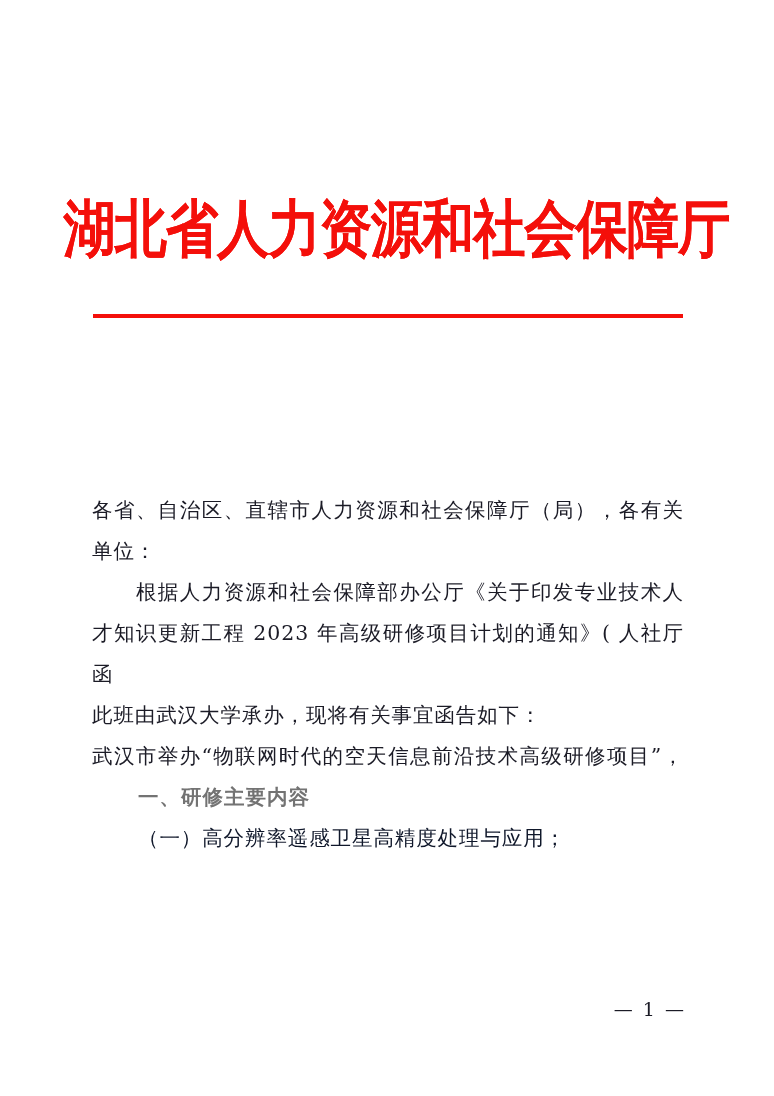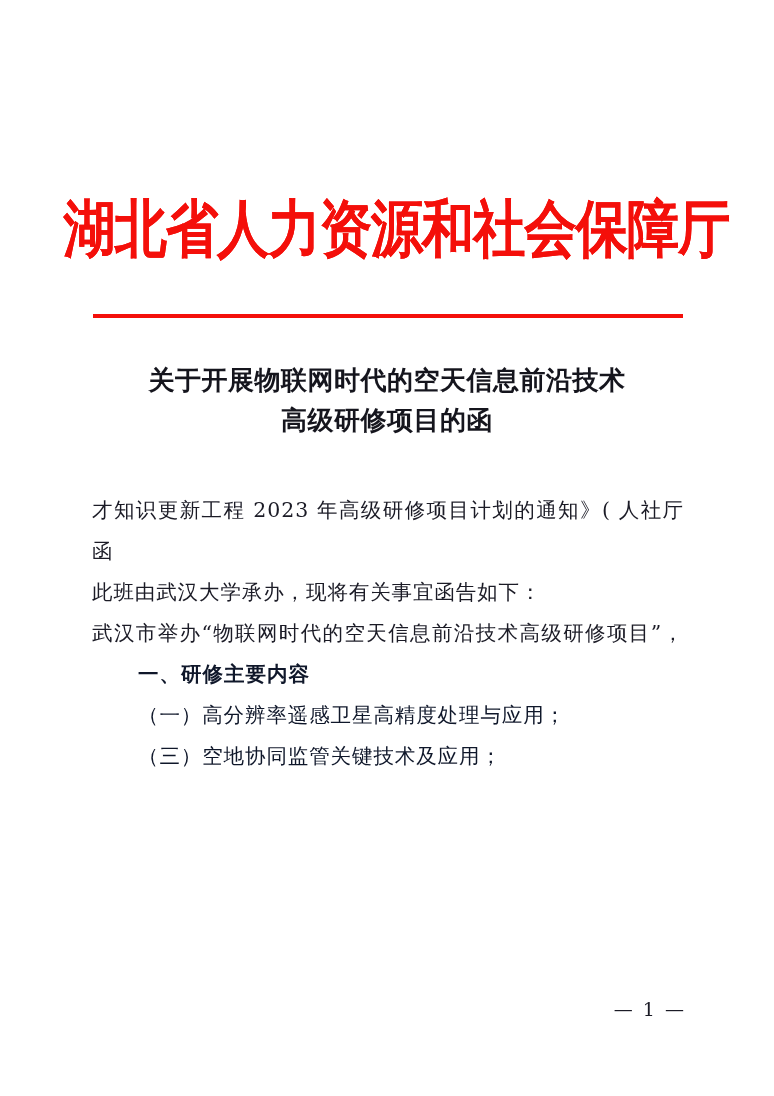--- a/index.html
+++ b/index.html
@@ -101,21 +101,21 @@
 
   .para-salutation { margin-bottom: 0; }
   .para-main { margin-top: 0; }
 
   .section-heading {
     font-family: "DejaVu Sans", "Liberation Sans", sans-serif;
     font-weight: 700;
     font-size: 20.5px;
     line-height: 41px;
     letter-spacing: 1px;
-    color: #0f172a;
+    color: #737373;
     margin: 0;
     padding-left: 46px;
   }
 
   .list-item {
     font-family: "DejaVu Serif", "Liberation Serif", serif;
     font-size: 20.5px;
     line-height: 41px;
     letter-spacing: 0.9px;
     color: #0f172a;
@@ -142,37 +142,35 @@
 </head>
 <body>
 
 <div class="page">
 
   <div class="letterhead">
     <span class="letterhead-title">湖北省人力资源和社会保障厅</span>
   </div>
   <div class="letterhead-rule"></div>
 
-  <div class="doc-title">
-    <span class="doc-title-line">关于开展物联网时代的空天信息前沿技术</span>
-    <span class="doc-title-line">高级研修项目的函</span>
-  </div>
 
   <div class="body-block">
 
     <p class="para para-salutation">
+      <span class="ln stretch">各省、自治区、直辖市人力资源和社会保障厅（局），各有关</span>
+      <span class="ln">单位：</span>
     </p>
 
     <p class="para para-main">
+      <span class="ln stretch">　　根据人力资源和社会保障部办公厅《关于印发专业技术人</span>
       <span class="ln stretch">才知识更新工程 2023 年高级研修项目计划的通知》( 人社厅函</span>
       <span class="ln">此班由武汉大学承办，现将有关事宜函告如下：</span>
       <span class="ln stretch">武汉市举办“物联网时代的空天信息前沿技术高级研修项目”，</span>
     </p>
 
     <h2 class="section-heading">一、研修主要内容</h2>
 
     <p class="list-item">（一）高分辨率遥感卫星高精度处理与应用；</p>
-    <p class="list-item">（三）空地协同监管关键技术及应用；</p>
   </div>
 
   <div class="page-footer">— 1 —</div>
 
 </div>
 
 </body></html>

